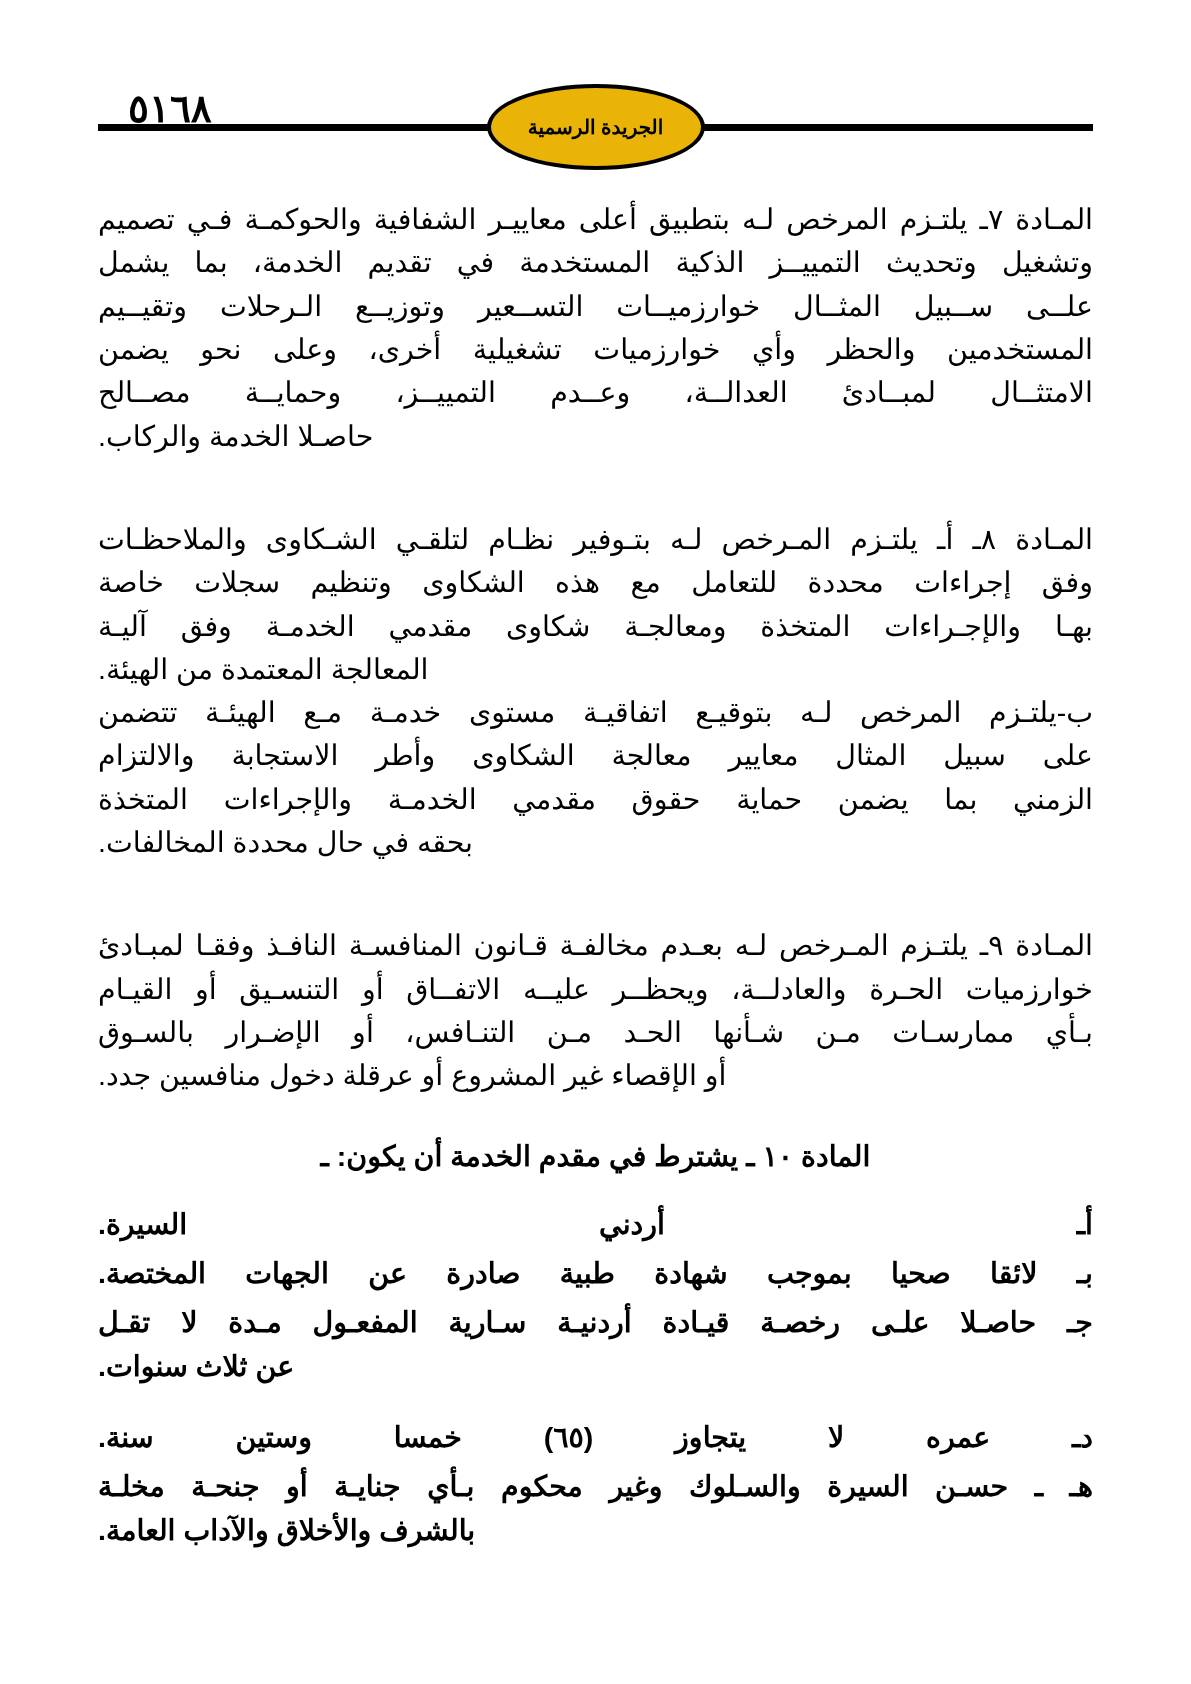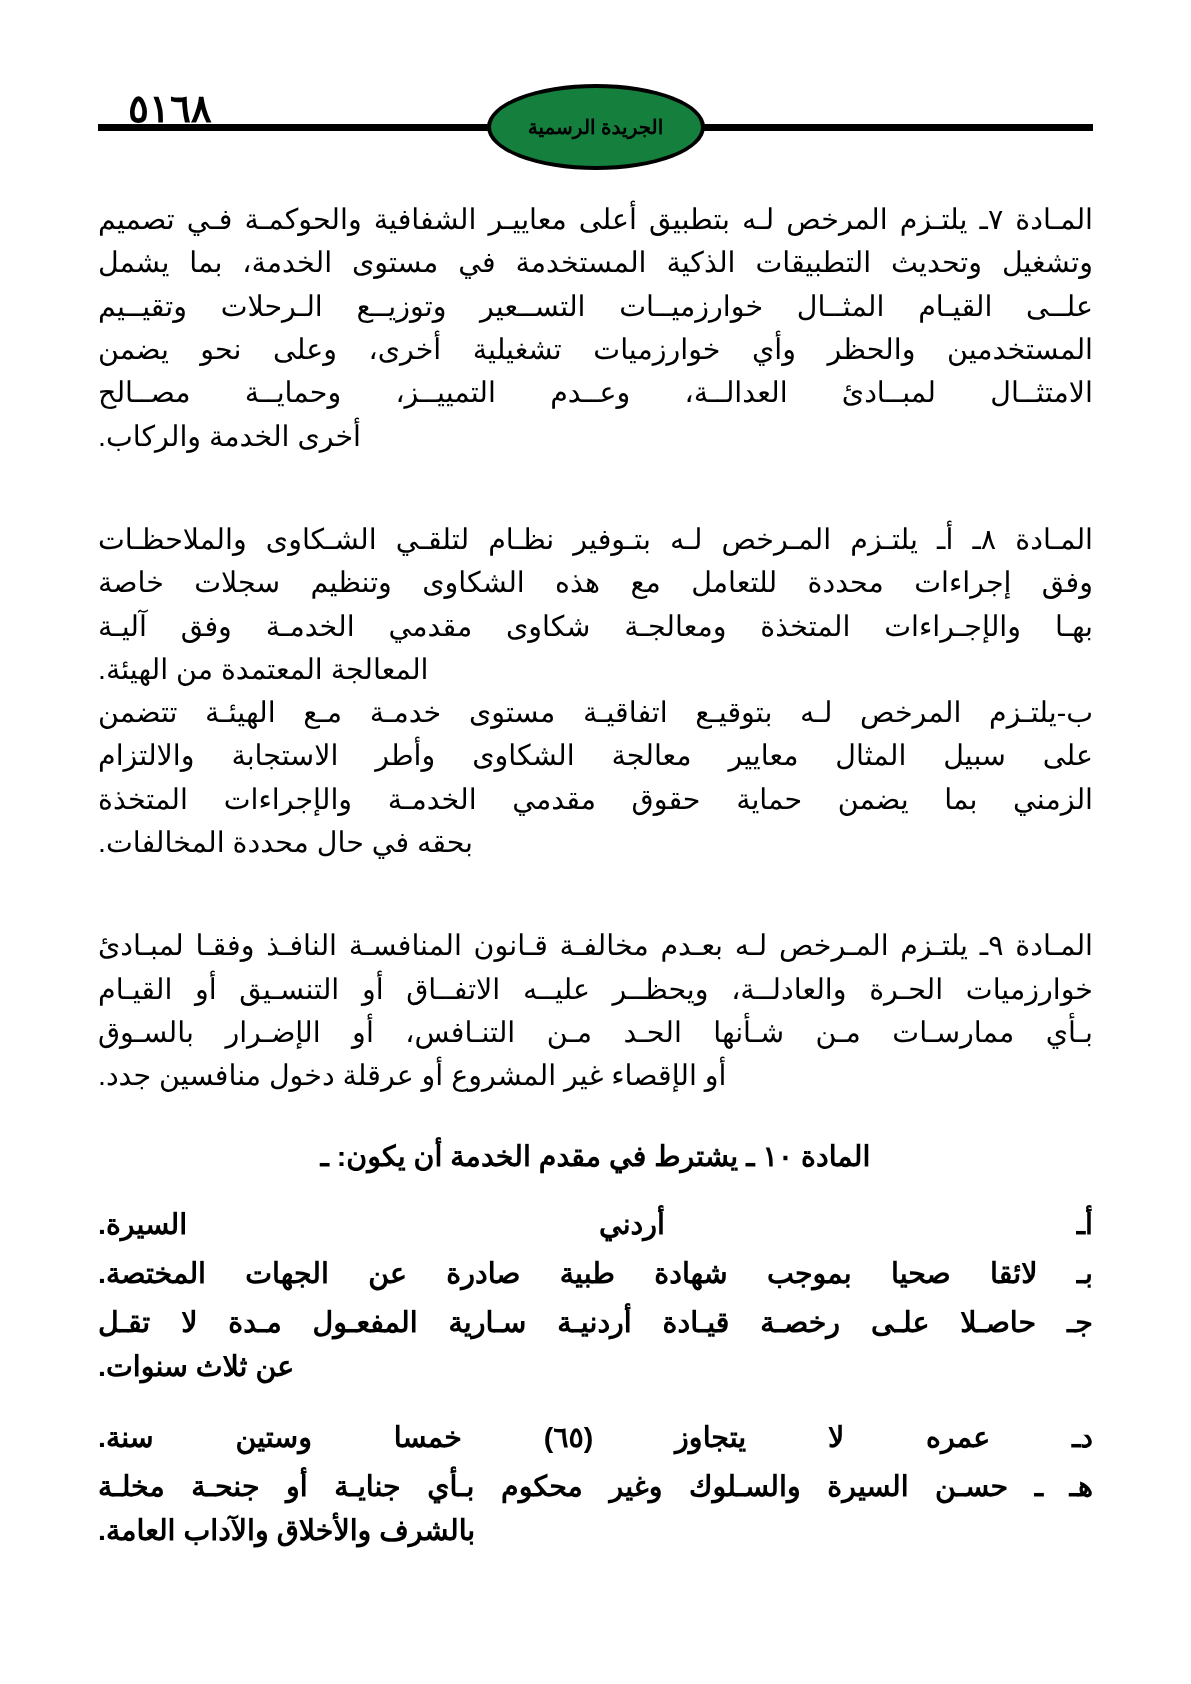--- a/index.html
+++ b/index.html
@@ -57,21 +57,21 @@
   }
   .header-oval {
     position: absolute;
     left: 50%;
     transform: translateX(-50%);
     top: 6px;
     width: 210px;
     height: 78px;
     border: 4px solid #000000;
     border-radius: 50%;
-    background: #15803d;
+    background: #eab308;
     display: flex;
     align-items: center;
     justify-content: center;
   }
   .header-oval span {
     font-family: "Liberation Sans", sans-serif;
     font-size: 20px;
     font-weight: 700;
     direction: rtl;
   }
@@ -142,25 +142,25 @@
     <div class="page-number">٥١٦٨</div>
     <div class="header-oval">
       <span>الجريدة الرسمية</span>
     </div>
   </div>
 
   <div class="content">
 
     <div class="article">
       <p>المـادة ٧ـ يلتـزم المرخص لـه بتطبيق أعلى معاييـر الشفافية والحوكمـة فـي تصميم</p>
-      <p>وتشغيل وتحديث التطبيقات الذكية المستخدمة في مستوى الخدمة، بما يشمل</p>
-      <p>علــى القيـام المثــال خوارزميــات التســعير وتوزيــع الـرحلات وتقيــيم</p>
+      <p>وتشغيل وتحديث التمييــز الذكية المستخدمة في تقديم الخدمة، بما يشمل</p>
+      <p>علــى ســبيل المثــال خوارزميــات التســعير وتوزيــع الـرحلات وتقيــيم</p>
       <p>المستخدمين والحظر وأي خوارزميات تشغيلية أخرى، وعلى نحو يضمن</p>
       <p>الامتثــال لمبــادئ العدالــة، وعــدم التمييــز، وحمايــة مصــالح</p>
-      <p class="tail-left">أخرى الخدمة والركاب.</p>
+      <p class="tail-left">حاصـلا الخدمة والركاب.</p>
     </div>
 
     <div class="gap-lg"></div>
 
     <div class="article">
       <p>المـادة ٨ـ أـ يلتـزم المـرخص لـه بتـوفير نظـام لتلقـي الشـكاوى والملاحظـات</p>
       <p>وفق إجراءات محددة للتعامل مع هذه الشكاوى وتنظيم سجلات خاصة</p>
       <p>بهـا والإجـراءات المتخذة ومعالجـة شكاوى مقدمي الخدمـة وفق آليـة</p>
       <p class="tail-left">المعالجة المعتمدة من الهيئة.</p>
       <p>ب-يلتـزم المرخص لـه بتوقيـع اتفاقيـة مستوى خدمـة مـع الهيئـة تتضمن</p>

